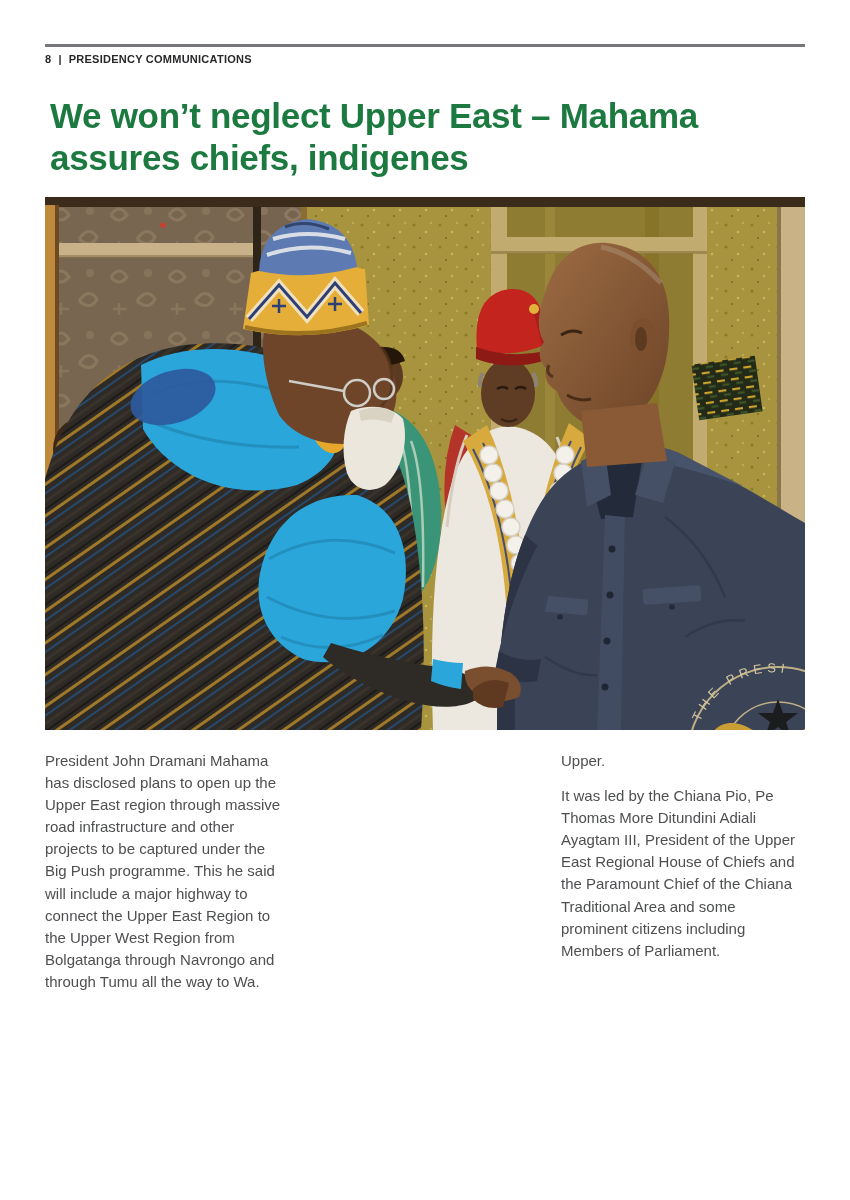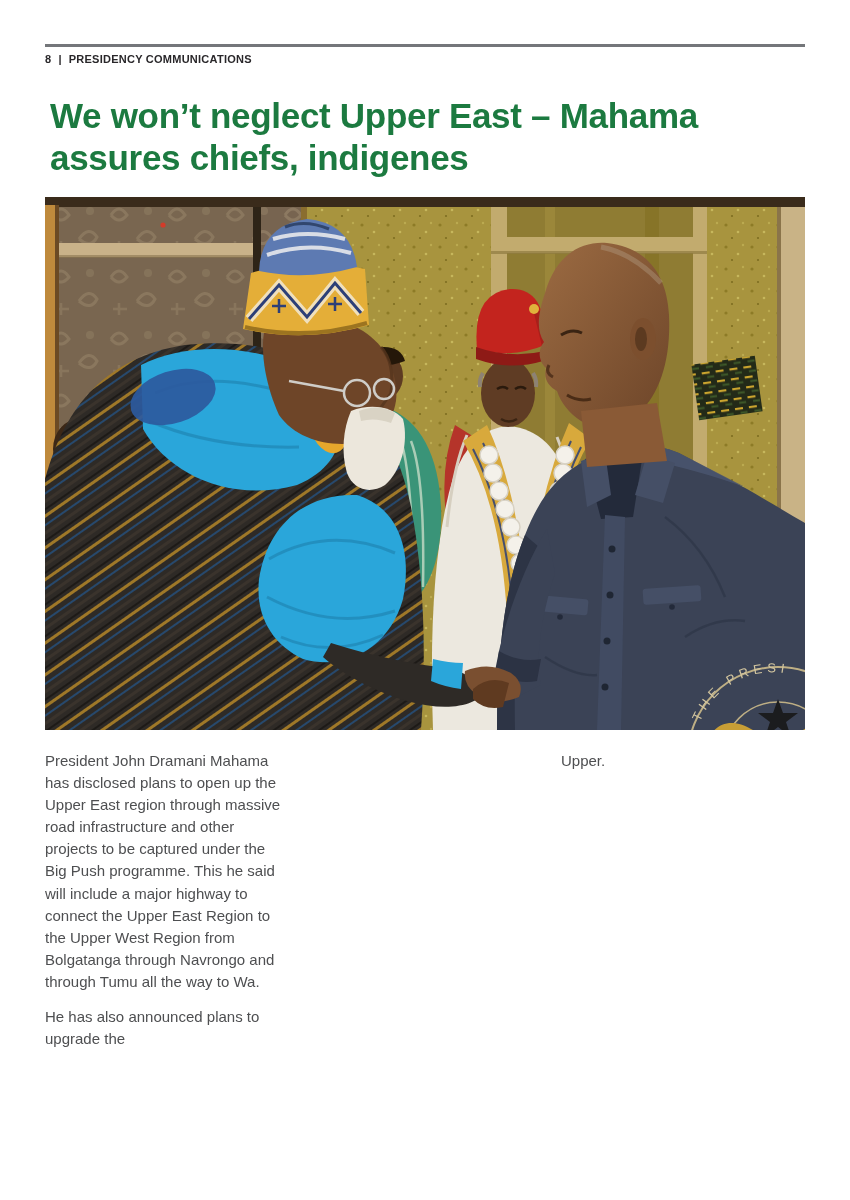--- a/index.html
+++ b/index.html
@@ -270,20 +270,20 @@
           <rect x="8" y="-14" width="11" height="8" fill="#4c8a3e"></rect>
         </g>
       </g>
     </g>
   </svg>
 </div>
 
 <div class="abs columns">
   <div class="col">
     <p>President John Dramani Mahama has disclosed plans to open up the Upper East region through massive road infrastructure and other projects to be captured under the Big Push programme. This he said will include a major highway to connect the Upper East Region to the Upper West Region from Bolgatanga through Navrongo and through Tumu all the way to Wa.</p>
-    <p>He has also announced plans to upgrade the</p>
   </div>
   <div class="col">
   </div>
   <div class="col">
     <p>Upper.</p>
+    <p>It was led by the Chiana Pio, Pe Thomas More Ditundini Adiali Ayagtam III, President of the Upper East Regional House of Chiefs and the Paramount Chief of the Chiana Traditional Area and some prominent citizens including Members of Parliament.</p>
   </div>
 </div>
 
 </body></html>

